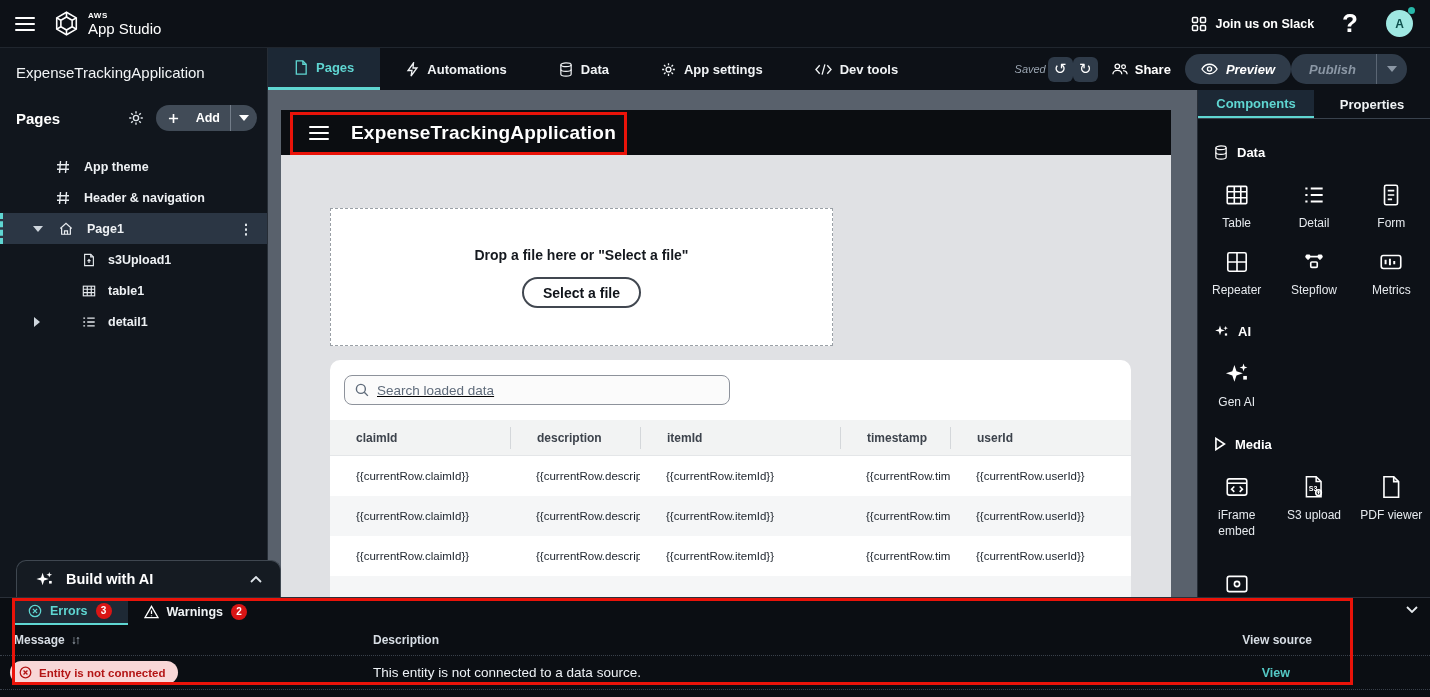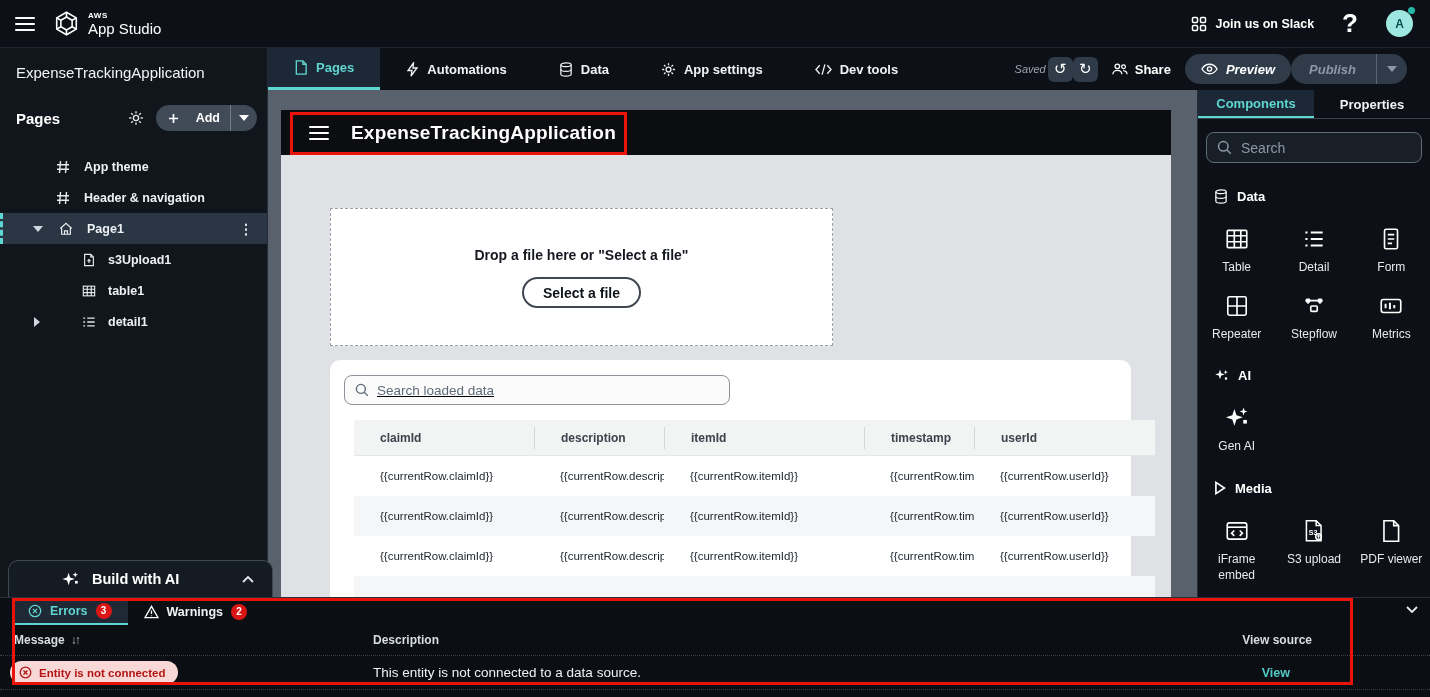--- a/index.html
+++ b/index.html
@@ -72,21 +72,21 @@
   #dropzone { position:absolute; left:49px; top:53px; width:503px; height:138px; background:#fff;
               border:1px dashed #9aa0a6; display:flex; flex-direction:column; align-items:center; }
   #dropzone .dz-text { margin-top:38px; font-size:14px; font-weight:bold; color:#15191f; }
   #select-file-btn { margin-top:14px; height:31px; padding:0 19px; border:2px solid #414750; border-radius:17px;
                      background:#fff; font-size:14px; font-weight:bold; color:#10141a; display:flex; align-items:center; cursor:pointer;}
 
   #datacard { position:absolute; left:49px; top:205px; width:801px; height:237px; background:#fff; border-radius:10px 10px 0 0; }
   #loaded-search { position:absolute; left:14px; top:15px; width:386px; height:30px; border:1px solid #8d929b;
                    border-radius:8px; background:#fbfbfb; display:flex; align-items:center; padding:0 10px; gap:8px;text-decoration:underline;}
   #loaded-search .ph { color:#5f6b7a; font-size:13.5px; }
-  .dtable { position:absolute; left:0; top:60px; width:801px;margin-left:24px; }
+  .dtable { position:absolute; left:0; top:60px; width:801px; }
   .dt-row { display:grid; grid-template-columns:180px 130px 200px 110px 181px; height:40px; align-items:center; }
   .dt-head { background:#f2f3f3; height:36px; border-bottom:1px solid #e4e6e8; }
   .dt-head .cell { font-weight:bold; color:#3d434c; font-size:12px; }
   .cell { padding-left:26px; font-size:11.5px; color:#1c232c; white-space:nowrap; overflow:hidden;}
   .dt-head .cell + .cell { border-left:1px solid #d4d7da; height:22px; display:flex; align-items:center;}
   .dt-row.alt { background:#f5f6f7; }
 
   .red-annot { border:3px solid #ea1309; z-index:50; pointer-events:none; }
   #annot1 { left:290px; top:112px; width:337px; height:43px; }
   #annot2 { left:12px;  top:598px; width:1341px; height:87px; }
@@ -100,22 +100,22 @@
   #rp-search { margin:13px 8px 0 8px; height:31px; background:#191f27; border:1px solid #5f6a77; border-radius:8px;
                display:flex; align-items:center; padding:0 10px; gap:9px; }
   #rp-search .ph { color:#8d99a6; font-size:14px; }
   .rp-section { display:flex; align-items:center; gap:9px; color:#fff; font-weight:bold; font-size:13px;
                 margin:26px 0 0 16px; }
   .rp-grid { display:grid; grid-template-columns:1fr 1fr 1fr; margin-top:4px; }
   .rp-item { display:flex; flex-direction:column; align-items:center; padding-top:18px; color:#fff; cursor:pointer;}
   .rp-item .ilabel { margin-top:7px; font-size:12px; color:#e6eaee; text-align:center; line-height:1.35;}
 
   
-  #build-ai { left:8px; top:560px; width:265px; height:37px; background:#151b22; border:1px solid #3f4750;
-              border-bottom:none; border-radius:10px 10px 0 0; display:flex; align-items:center; z-index:8; cursor:pointer;padding-left:34px;}
+  #build-ai { left:16px; top:560px; width:265px; height:37px; background:#151b22; border:1px solid #3f4750;
+              border-bottom:none; border-radius:10px 10px 0 0; display:flex; align-items:center; z-index:8; cursor:pointer;}
   #build-ai .sparkle { margin-left:18px; color:#fff; }
   #build-ai .blabel { color:#fff; font-weight:bold; font-size:14.5px; margin-left:12px; }
   #build-ai .collapse { margin-left:auto; margin-right:18px; color:#dfe5ea; }
 
   
   #issues { left:0; top:597px; width:1430px; height:100px; background:#0b0e13; border-top:1px solid #2a3039; z-index:10;}
   #issue-tabs { display:flex; height:27px; align-items:stretch; }
   .itab { display:flex; align-items:center; gap:8px; padding:0 16px; font-size:12.5px; font-weight:bold;
           color:#f0f3f5; cursor:pointer; }
   .itab.active { background:#1e2935; color:#5fd6d2; border-bottom:2px solid #5fd6d2; margin-left:12px;}
@@ -395,27 +395,20 @@
       </div>
 
     </div>
   </div>
 
   <div id="rightpanel" class="abs">
     <div id="rp-tabs">
       <div class="rp-tab active">Components</div>
       <div class="rp-tab">Properties</div>
     </div>
-    <div id="rp-search">
-      <svg width="15" height="15" viewBox="0 0 15 15" fill="none" stroke="#8d99a6" stroke-width="1.5">
-          <circle cx="6.3" cy="6.3" r="4.8"></circle>
-          <path d="M10 10l3.8 3.8"></path>
-        </svg>
-      <span class="ph">Search</span>
-    </div>
 
     <div class="rp-section">
       <svg width="14" height="15" viewBox="0 0 14 16" fill="none" stroke="#fff" stroke-width="1.3">
           <ellipse cx="7" cy="3" rx="5.5" ry="2"></ellipse>
           <path d="M1.5 3v10c0 1.1 2.5 2 5.5 2s5.5-.9 5.5-2V3"></path>
           <path d="M1.5 8c0 1.1 2.5 2 5.5 2s5.5-.9 5.5-2"></path>
         </svg>
       <span>Data</span>
     </div>
     <div class="rp-grid">

